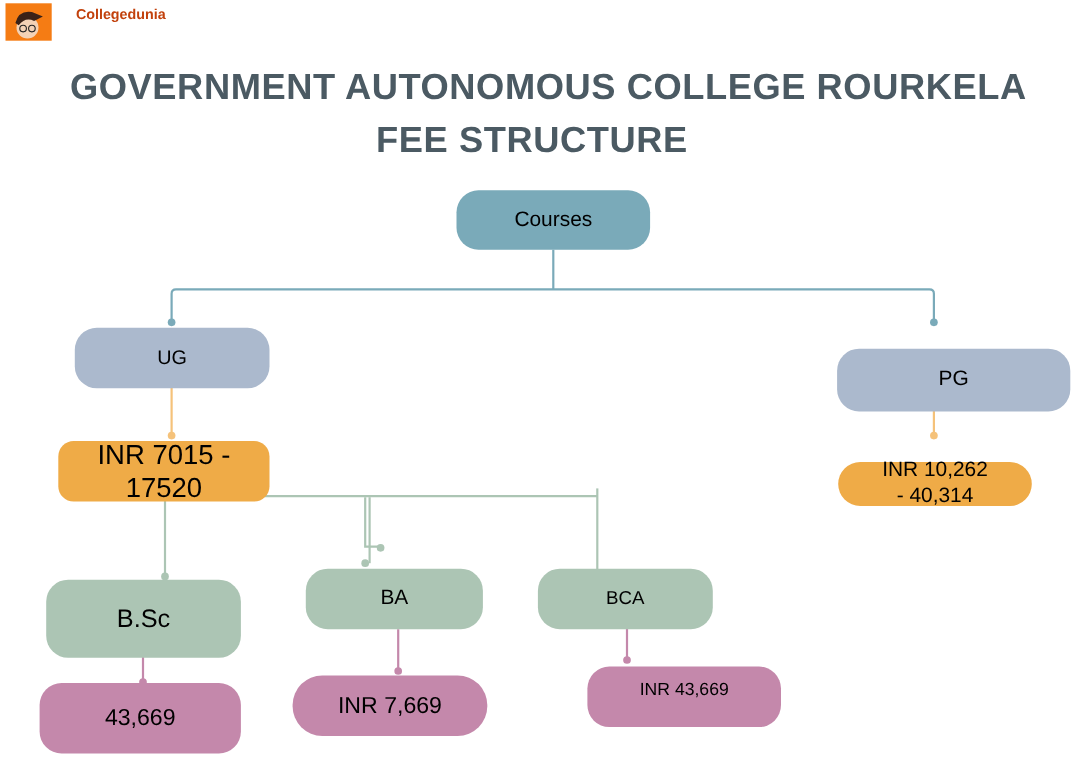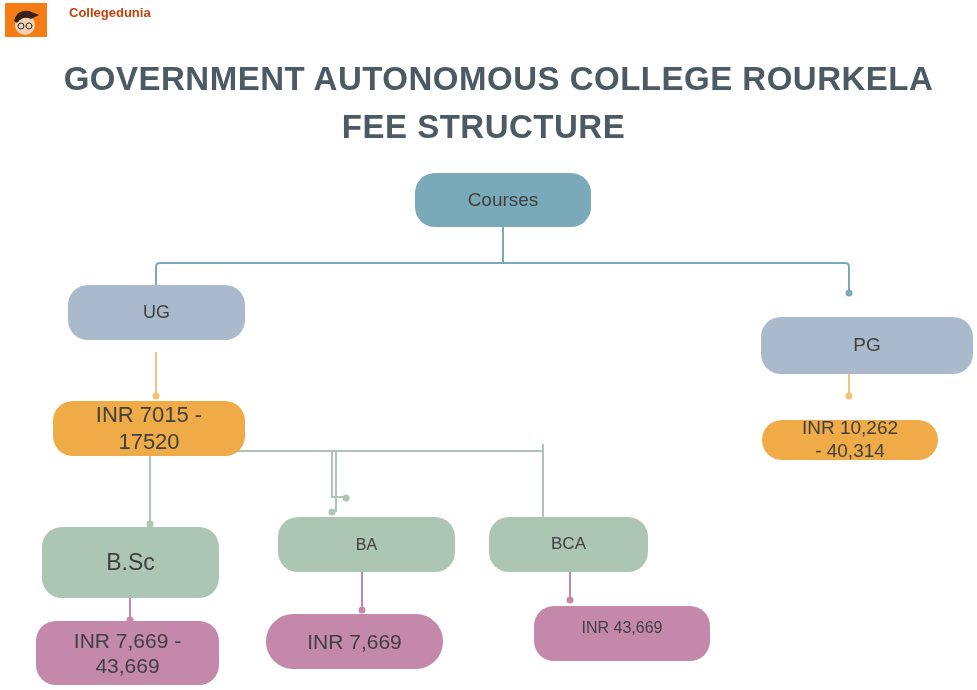--- a/index.html
+++ b/index.html
@@ -2,21 +2,21 @@
 <html><head>
 <meta charset="utf-8">
 <style>
   html, body { margin:0; padding:0; }
   body { width:977px; height:690px; background:#ffffff; position:relative; overflow:hidden; font-family:"Liberation Sans", sans-serif; }
   .logo { position:absolute; left:5px; top:3px; width:42px; height:34px; background:#f57c14; }
   .brand { position:absolute; left:69px; top:5px; font-size:13px; font-weight:bold; color:#c2410c; }
   .title { position:absolute; left:0; width:977px; text-align:center; font-size:33px; font-weight:bold; color:#4b5a63; letter-spacing:0.5px; }
   .t1 { top:60px; left:10px; }
   .t2 { top:108px; left:-5px; }
-  .node { position:absolute; border-radius:20px; color:#404040; display:flex; align-items:center; justify-content:center; text-align:center; line-height:1.2; }
+  .node { position:absolute; border-radius:20px; color:#000000; display:flex; align-items:center; justify-content:center; text-align:center; line-height:1.2; }
   .lines { position:absolute; left:0; top:0; }
 </style>
 </head>
 <body>
 
 <div class="logo">
   <svg width="42" height="34" viewBox="0 0 42 34">
     <circle cx="20" cy="22" r="10" fill="#f3d2b6"></circle>
     <path d="M9 18 Q12 6 24 8 L34 12 L26 16 Q18 12 12 20 Z" fill="#3a2218"></path>
     <circle cx="16" cy="23" r="3" fill="none" stroke="#222" stroke-width="1"></circle>
@@ -58,48 +58,47 @@
     </g>
   <circle cx="130" cy="620" r="3.5" fill="#c488ab"></circle>
   <circle cx="362" cy="610" r="3.5" fill="#c488ab"></circle>
   <circle cx="570" cy="600" r="3.5" fill="#c488ab"></circle>
 </svg>
 
 <div class="node" style="left:415px;top:173px;width:176px;height:54px;background:#7aaab9;font-size:19px;">
     <span>Courses</span>
   </div>
 
-<div class="node" style="left:68px;top:285px;width:177px;height:55px;background:#abb9cd;font-size:18px;">
+<div class="node" style="left:68px;top:298px;width:177px;height:55px;background:#abb9cd;font-size:18px;">
     <span>UG</span>
   </div>
 <div class="node" style="left:761px;top:297px;width:212px;height:57px;background:#abb9cd;font-size:19px;margin-top:20px;">
     <span>PG</span>
   </div>
 
-<div class="node" style="left:53px;top:401px;width:192px;height:55px;background:#efab47;font-size:22px;flex-direction:column;">
+<div class="node" style="left:53px;top:401px;width:192px;height:55px;background:#efab47;font-size:25px;flex-direction:column;border-radius:14px;">
   <span>INR 7015 -</span>
   <span>17520</span>
 </div>
 <div class="node" style="left:762px;top:420px;width:176px;height:40px;background:#efab47;font-size:19px;flex-direction:column;">
   <span>INR  10,262</span>
   <span>- 40,314</span>
 </div>
 
 <div class="node" style="left:42px;top:527px;width:177px;height:71px;background:#acc5b4;font-size:23px;">
     <span>B.Sc</span>
   </div>
-<div class="node" style="left:278px;top:517px;width:177px;height:55px;background:#acc5b4;font-size:16px;">
+<div class="node" style="left:278px;top:517px;width:161px;height:55px;background:#acc5b4;font-size:19px;">
     <span>BA</span>
   </div>
 <div class="node" style="left:489px;top:517px;width:159px;height:55px;background:#acc5b4;font-size:17px;">
     <span>BCA</span>
   </div>
 
 <div class="node" style="left:36px;top:621px;width:183px;height:64px;background:#c488ab;font-size:21px;flex-direction:column;">
-  <span>INR 7,669 -</span>
   <span>43,669</span>
 </div>
 <div class="node" style="left:266px;top:614px;width:177px;height:55px;background:#c488ab;font-size:21px;border-radius:27px;">
     <span>INR 7,669</span>
   </div>
 <div class="node" style="left:498px;top:606px;width:176px;height:55px;background:#c488ab;font-size:16px;align-items:flex-start;padding-top:0;margin-left:36px;">
     <span style="margin-top:12px;">INR 43,669</span>
   </div>
 
 </body></html>

